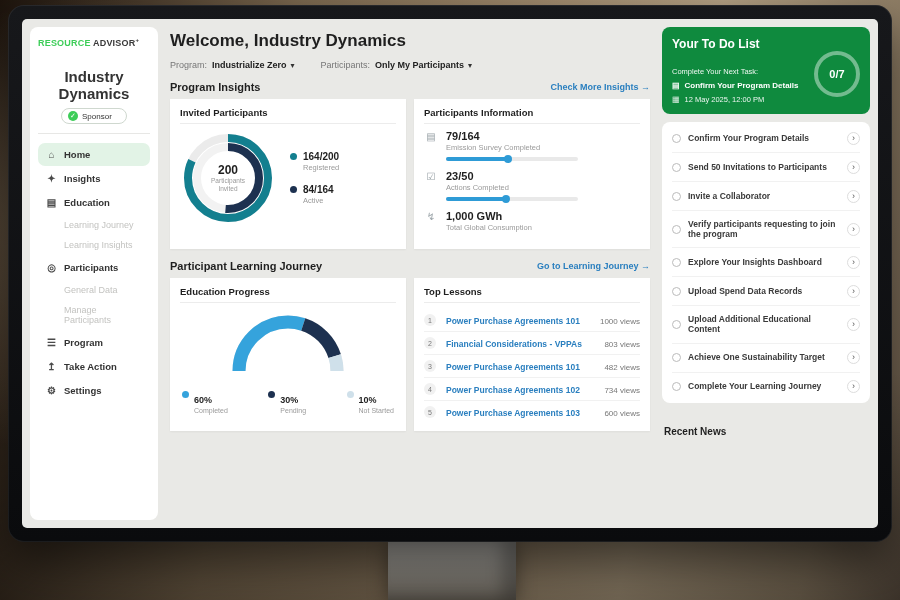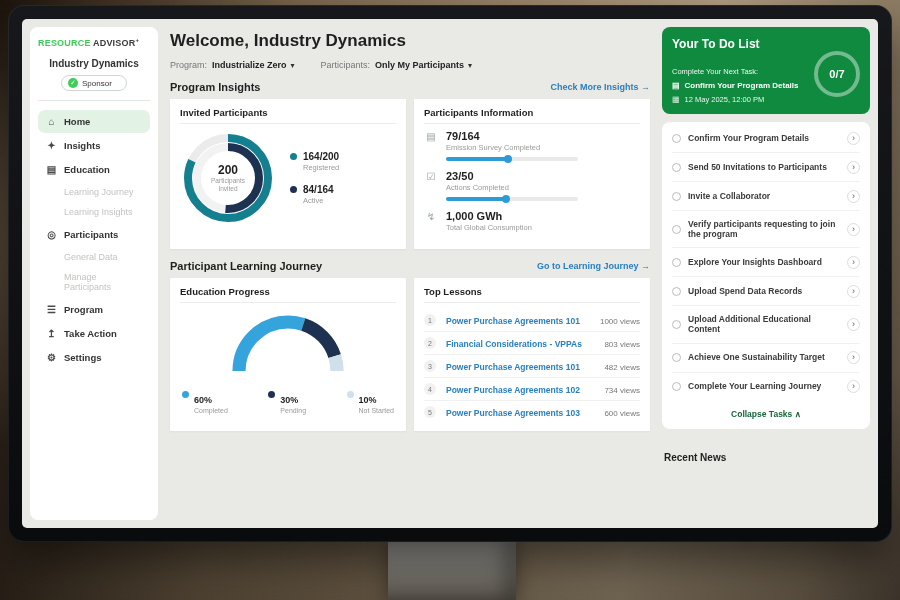--- a/index.html
+++ b/index.html
@@ -20,21 +20,21 @@
     background:linear-gradient(#17181b,#0a0b0d);border-radius:16px;padding:14px;
     box-shadow:0 20px 44px rgba(0,0,0,.55), inset 0 0 0 1px rgba(255,255,255,.07)}
   .screen{width:100%;height:100%;background:#e9e9e6;border-radius:5px;overflow:hidden;
     display:flex;gap:8px;padding:8px;color:#333}
   
   .sidebar{flex:0 0 128px;background:#fff;border-radius:8px;padding:10px 8px}
   .logo{font-size:9px;font-weight:bold;letter-spacing:.2px;white-space:nowrap}
   .logo-green{color:#3dcd58}
   .logo-dark{color:#3a3a3a}
   .logo sup{font-size:6px;color:#3a3a3a}
-  .org{font-size:10px;font-weight:bold;color:#333;text-align:center;margin-top:10px}
+  .org{font-size:15px;font-weight:bold;color:#333;text-align:center;margin-top:20px}
   .badge{margin:6px auto 0;width:66px;border:1px solid #cfd8cf;border-radius:10px;
     display:flex;align-items:center;gap:4px;padding:2px 6px;font-size:8px;color:#333;background:#fff}
   .badge-ico{width:10px;height:10px;border-radius:50%;background:#3dcd58;color:#fff;font-size:7px;
     display:flex;align-items:center;justify-content:center;flex:0 0 10px}
   .sb-divider{height:1px;background:#e7e7e5;margin:9px 0}
   .nav-item{display:flex;align-items:center;gap:7px;font-size:9.5px;font-weight:bold;color:#333;
     padding:6px 8px;border-radius:7px;margin:1px 0;cursor:pointer}
   .nav-item.active{background:#e2f3e6}
   .nav-ico{width:11px;text-align:center;color:#4a4a4a;font-size:10px}
   .nav-sub{font-size:9px;color:#c3c3c0;padding:5px 8px 5px 26px;cursor:pointer}
@@ -386,23 +386,19 @@
         <div class="task">
           <span class="task-check"></span>
           <span class="task-label">Achieve One Sustainability Target</span>
           <span class="task-chev">›</span>
         </div>
         <div class="task" style="border-bottom:none">
           <span class="task-check"></span>
           <span class="task-label">Complete Your Learning Journey</span>
           <span class="task-chev">›</span>
         </div>
-        <div class="collapse">
-          <span>Collapse Tasks</span>
-          <span>∧</span>
-        </div>
       </div>
 
       <div class="recent">Recent News</div>
     </div>
 
   </div>
 </div>
 
 </body></html>

